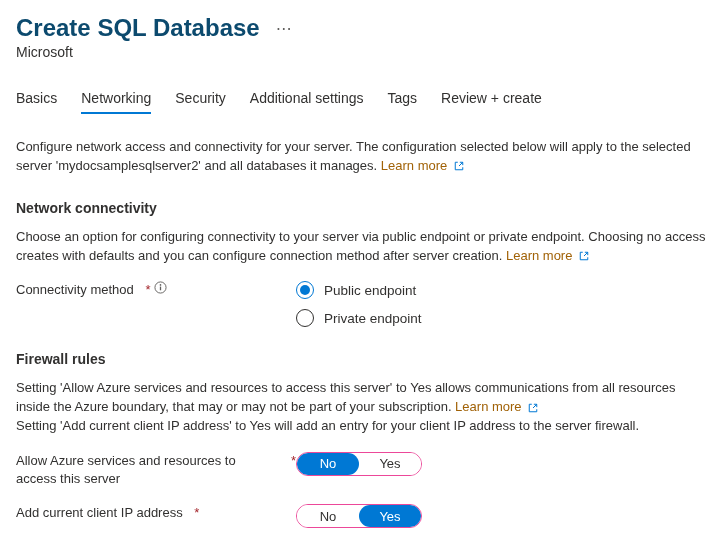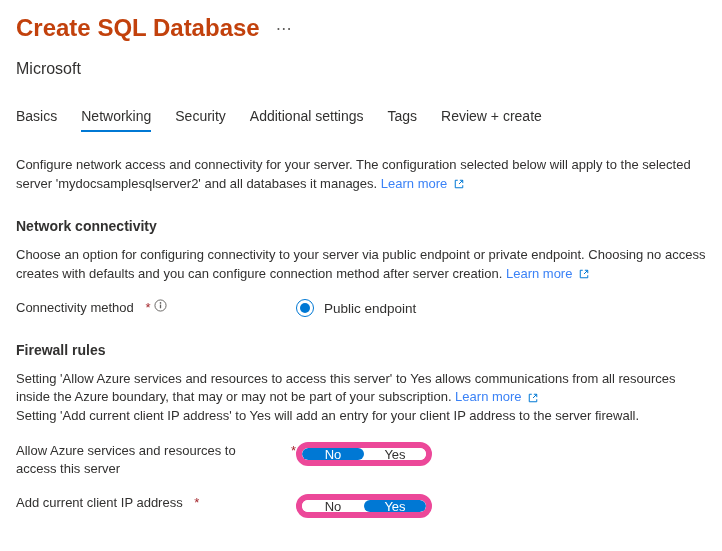--- a/index.html
+++ b/index.html
@@ -5,50 +5,50 @@
     * { box-sizing: border-box; margin: 0; padding: 0; }
     body {
       font-family: "Segoe UI", -apple-system, BlinkMacSystemFont, sans-serif;
       font-size: 13px;
       color: #323130;
       background: #fff;
       padding: 14px 16px;
       width: 722px;
     }
     .header-row { display: flex; align-items: center; gap: 16px; }
-    .page-title { font-size: 24px; font-weight: 600; color: #c2410c; }
+    .page-title { font-size: 24px; font-weight: 600; color: #0c4a6e; }
     .ellipsis { font-size: 16px; color: #605e5c; cursor: pointer; letter-spacing: 1px; }
-    .subtitle { font-size: 16px; color: #323130; margin-top: 18px; }
+    .subtitle { font-size: 14px; color: #323130; margin-top: 2px; }
     .tabs { display: flex; gap: 24px; margin-top: 30px; border-bottom: 0; }
     .tab { font-size: 14px; color: #323130; padding-bottom: 8px; cursor: pointer; position: relative; }
     .tab.active { color: #323130; font-weight: 400; }
     .tab.active::after {
       content: ""; position: absolute; left: 0; right: 0; bottom: 0;
       height: 2px; background: #0078d4;
     }
     .desc { margin-top: 24px; font-size: 13px; color: #323130; line-height: 1.45; }
-    .link { color: #3b82f6; text-decoration: none; cursor: pointer; }
+    .link { color: #a16207; text-decoration: none; cursor: pointer; }
     .link::after { content: ""; }
     .ext-icon { display: inline-block; width: 10px; height: 10px; margin-left: 3px; vertical-align: middle; }
     .section-title { font-size: 14px; font-weight: 600; margin-top: 24px; color: #323130; }
     .field-row { display: flex; margin-top: 16px; align-items: flex-start; }
     .field-label { width: 280px; font-size: 13px; color: #323130; display: flex; gap: 4px; line-height: 1.4; }
     .req { color: #a4262c; }
     .info-icon { width: 13px; height: 13px; display: inline-flex; align-items: center; justify-content: center; }
     .radio-group { display: flex; flex-direction: column; gap: 10px; }
     .radio-item { display: flex; align-items: center; gap: 10px; cursor: pointer; font-size: 13.5px; }
     .radio-circle {
       width: 18px; height: 18px; border-radius: 50%;
       border: 1px solid #323130; display: inline-flex;
       align-items: center; justify-content: center; flex-shrink: 0;
     }
     .radio-circle.selected { border-color: #0078d4; }
     .radio-dot { width: 10px; height: 10px; border-radius: 50%; background: #0078d4; }
     .toggle-group {
-      display: inline-flex; border: 6px solid #ec4899;
+      display: inline-flex; border: 1px solid #ec4899;
       border-radius: 14px; overflow: hidden; height: 24px;
     }
     .toggle-opt {
       width: 62px; display: flex; align-items: center; justify-content: center;
       font-size: 13px; cursor: pointer; background: #fff; color: #323130;
     }
     .toggle-opt.active { background: #0078d4; color: #fff; border-radius: 12px; }
     .mt12 { margin-top: 12px; }
     .mt24 { margin-top: 24px; }
   </style>
@@ -100,20 +100,24 @@
         </svg>
     </span>
   </div>
   <div class="radio-group">
     <label class="radio-item">
       <span class="radio-circle selected">
           <span class="radio-dot"></span>
         </span>
       <span>Public endpoint</span>
     </label>
+    <label class="radio-item">
+      <span class="radio-circle"></span>
+      <span>Private endpoint</span>
+    </label>
   </div>
 </div>
 
 <div class="section-title mt24">Firewall rules</div>
 <p class="desc mt12">
   <span>Setting 'Allow Azure services and resources to access this server' to Yes allows communications from all resources inside the Azure boundary, that may or may not be part of your subscription. </span>
   <a class="link"><span>Learn more</span>
     <svg class="ext-icon" viewBox="0 0 12 12">
         <path fill="none" stroke="#0078d4" stroke-width="1.2" d="M4.5 1.5H1.5v9h9V7.5 M6 6l4.5-4.5 M7 1.5h3.5V5"></path>
       </svg>

